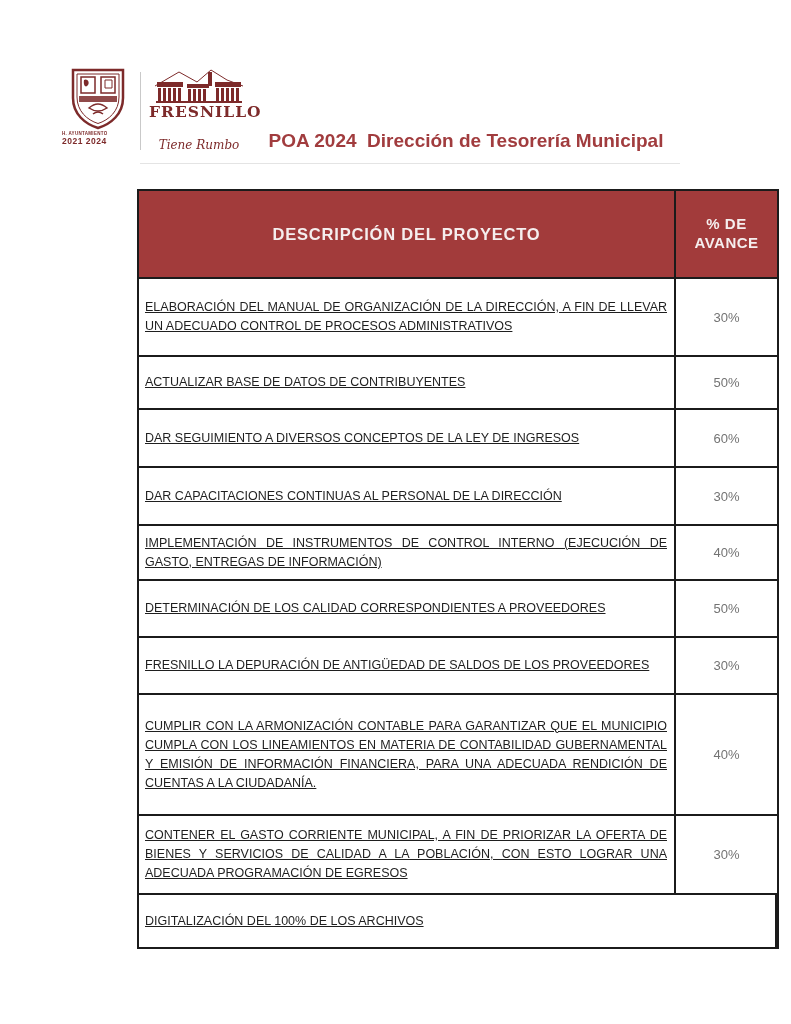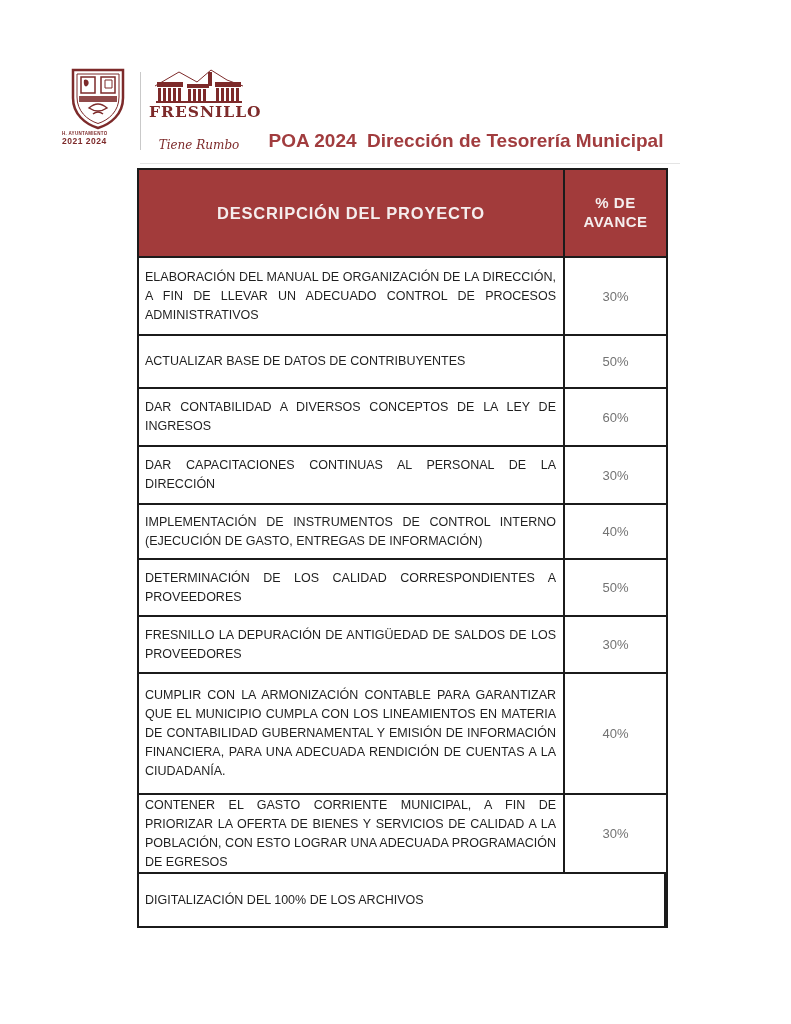--- a/index.html
+++ b/index.html
@@ -64,22 +64,22 @@
 
   .header-rule {
     position: absolute;
     top: 163px; left: 140px; width: 540px; height: 1px;
     background: #e4e4e4;
   }
 
   
   .poa-table {
     position: absolute;
-    top: 168px; left: 137px;
-    width: 531px;
+    top: 189px; left: 137px;
+    width: 642px;
     border: 2px solid #1b1b1b;
     background: #ffffff;
   }
   .t-row { display: flex; border-top: 2px solid #1b1b1b; }
   .t-row:first-child { border-top: none; }
 
   .t-head { height: 86px; background: #a23b3b; }
   .th-desc {
     flex: 1;
     display: flex; align-items: center; justify-content: center;
@@ -103,20 +103,21 @@
     display: flex; align-items: center;
     border-right: 2px solid #1b1b1b;
     padding: 4px 7px 4px 6px;
   }
   .td-desc > div {
     width: 100%;
     font-size: 12.5px;
     line-height: 19px;
     color: #1f1f1f;
     text-align: justify;
+    text-decoration: underline;
   }
   .td-pct {
     width: 101px;
     display: flex; align-items: center; justify-content: center;
     font-size: 13px; color: #737373;
   }
 </style>
 </head>
 <body>
 
@@ -202,21 +203,21 @@
 
     <div class="t-row" style="height:53px">
       <div class="td-desc">
           <div>ACTUALIZAR BASE DE DATOS DE CONTRIBUYENTES</div>
         </div>
       <div class="td-pct">50%</div>
     </div>
 
     <div class="t-row" style="height:58px">
       <div class="td-desc">
-          <div>DAR CONTABILIDAD A DIVERSOS CONCEPTOS DE LA LEY DE INGRESOS</div>
+          <div>DAR SEGUIMIENTO A DIVERSOS CONCEPTOS DE LA LEY DE INGRESOS</div>
         </div>
       <div class="td-pct">60%</div>
     </div>
 
     <div class="t-row" style="height:58px">
       <div class="td-desc">
           <div>DAR CAPACITACIONES CONTINUAS AL PERSONAL DE LA DIRECCIÓN</div>
         </div>
       <div class="td-pct">30%</div>
     </div>

